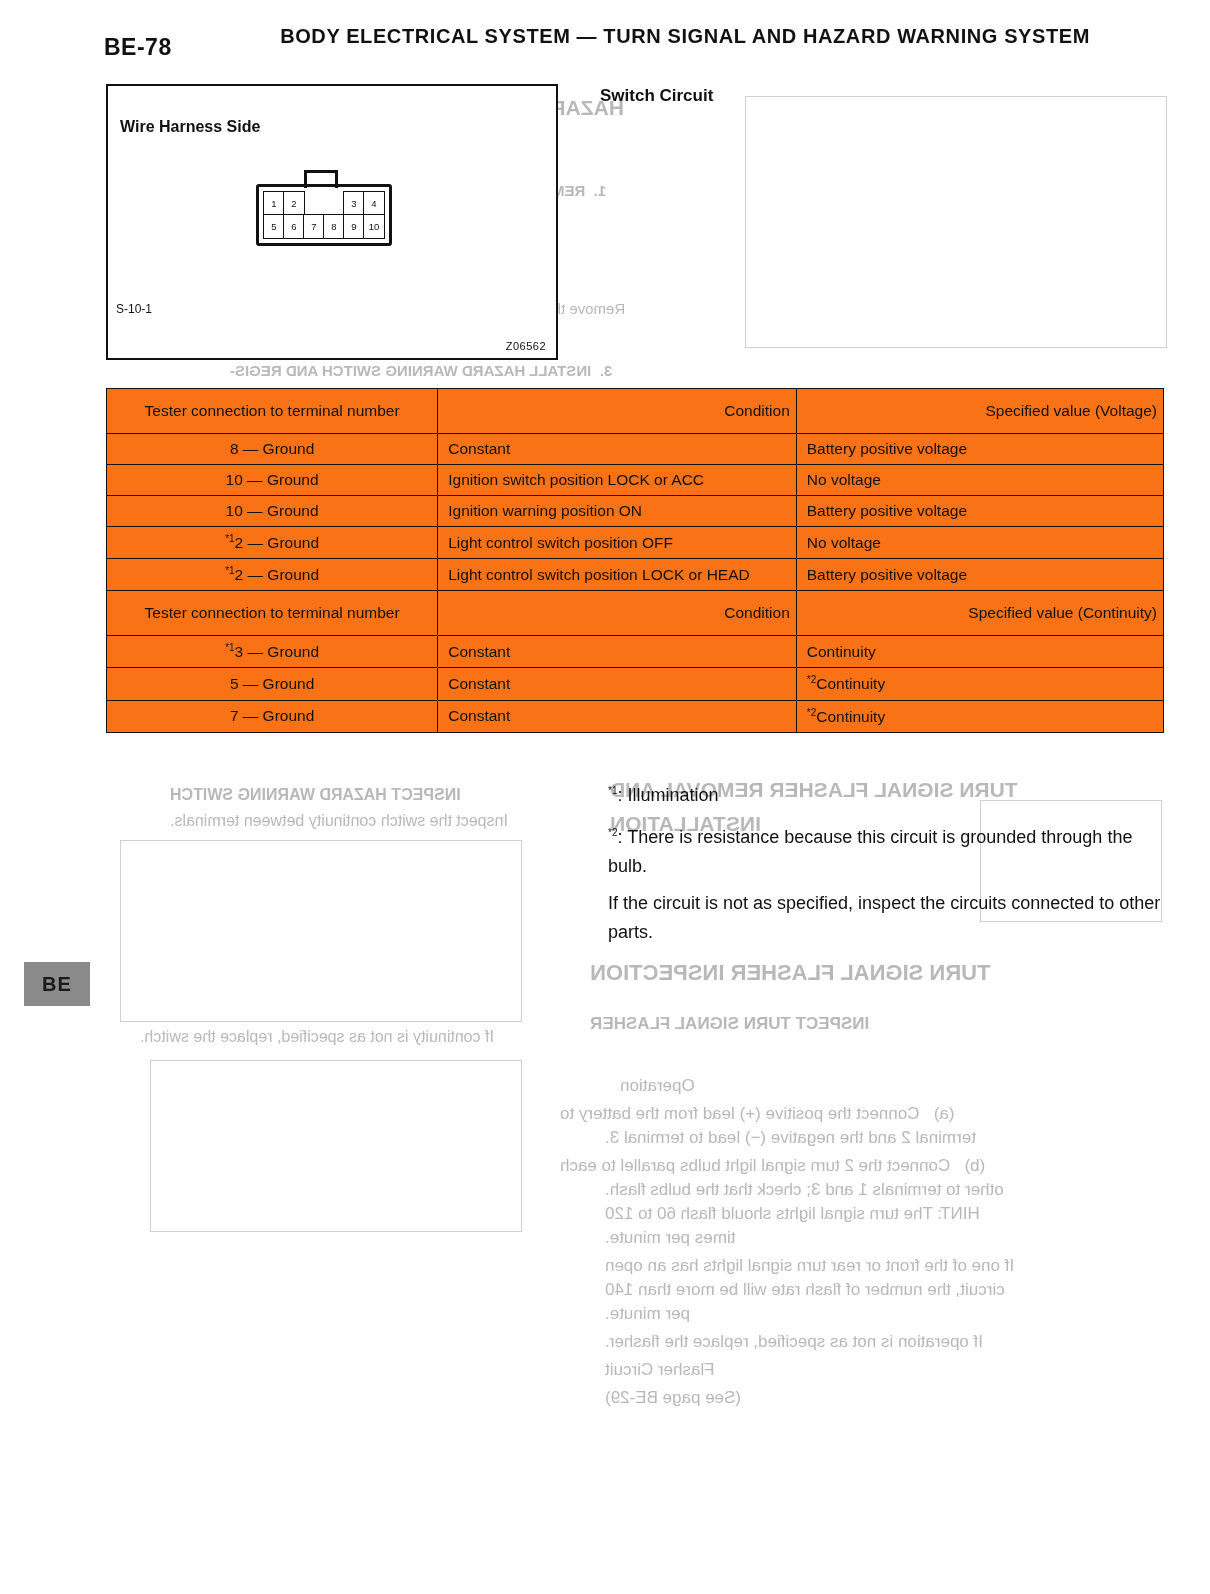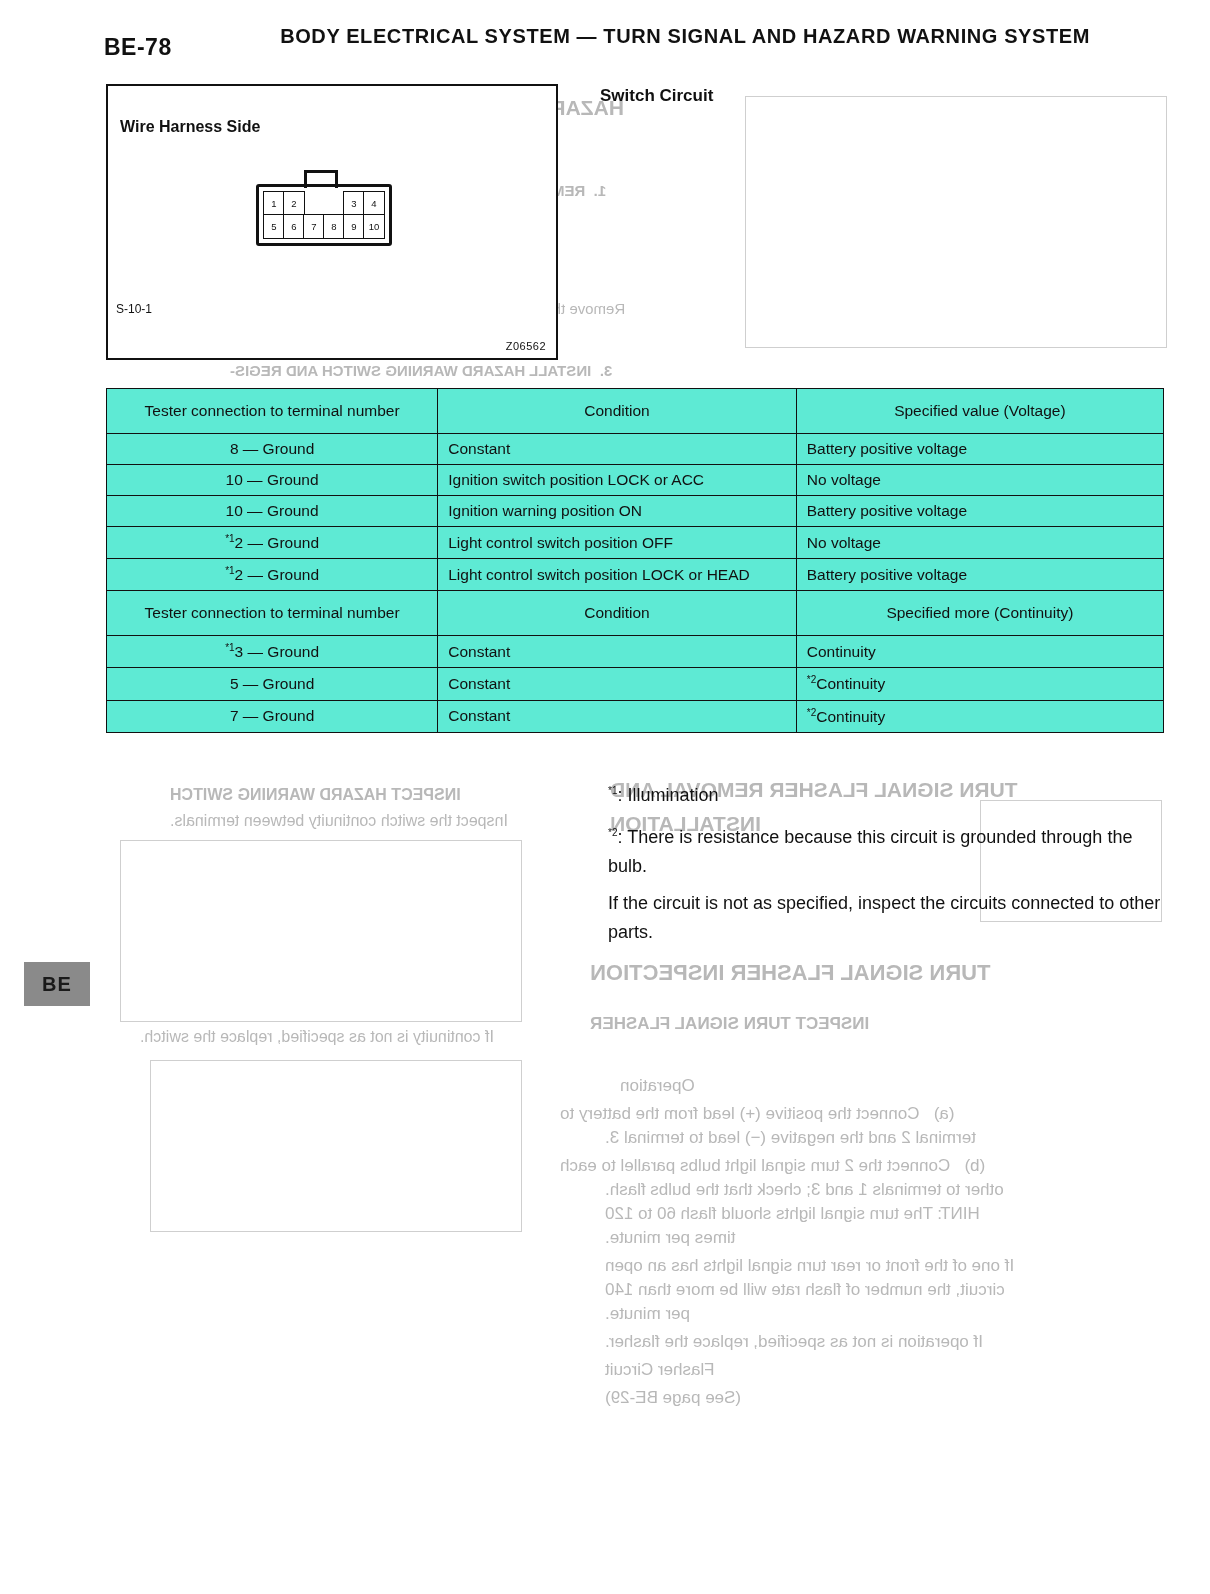--- a/index.html
+++ b/index.html
@@ -155,28 +155,28 @@
     left: 106px;
     top: 388px;
     width: 1058px;
     border-collapse: collapse;
     font-size: 15.5px;
   }
   .spec-table td {
     border: 1.5px solid #111;
     padding: 6px 10px;
     vertical-align: middle;
-    background: #5eead4;
+    background: #f97316;
   }
   .spec-table .col-a { width: 330px; text-align: center; }
   .spec-table .col-b { width: 360px; text-align: left; }
   .spec-table .col-c { width: 368px; text-align: left; }
   .spec-table tr.head td { text-align: center; padding: 10px 6px; }
   .spec-table tr.head .col-b,
-  .spec-table tr.head .col-c { text-align: center; }
+  .spec-table tr.head .col-c { text-align: right; }
   .two-line { line-height: 24px; }
   sup {
     font-size: 10px;
     vertical-align: super;
   }
 
   
   .footnotes {
     position: absolute;
     left: 600px;
@@ -338,21 +338,21 @@
         <td class="col-c">No voltage</td>
       </tr>
       <tr>
         <td class="col-a"><sup>*1</sup>2 — Ground</td>
         <td class="col-b">Light control switch position LOCK or HEAD</td>
         <td class="col-c">Battery positive voltage</td>
       </tr>
       <tr class="head">
         <td class="col-a two-line">Tester connection to terminal number</td>
         <td class="col-b">Condition</td>
-        <td class="col-c">Specified more (Continuity)</td>
+        <td class="col-c">Specified value (Continuity)</td>
       </tr>
       <tr>
         <td class="col-a"><sup>*1</sup>3 — Ground</td>
         <td class="col-b">Constant</td>
         <td class="col-c">Continuity</td>
       </tr>
       <tr>
         <td class="col-a">5 — Ground</td>
         <td class="col-b">Constant</td>
         <td class="col-c"><sup>*2</sup>Continuity</td>

